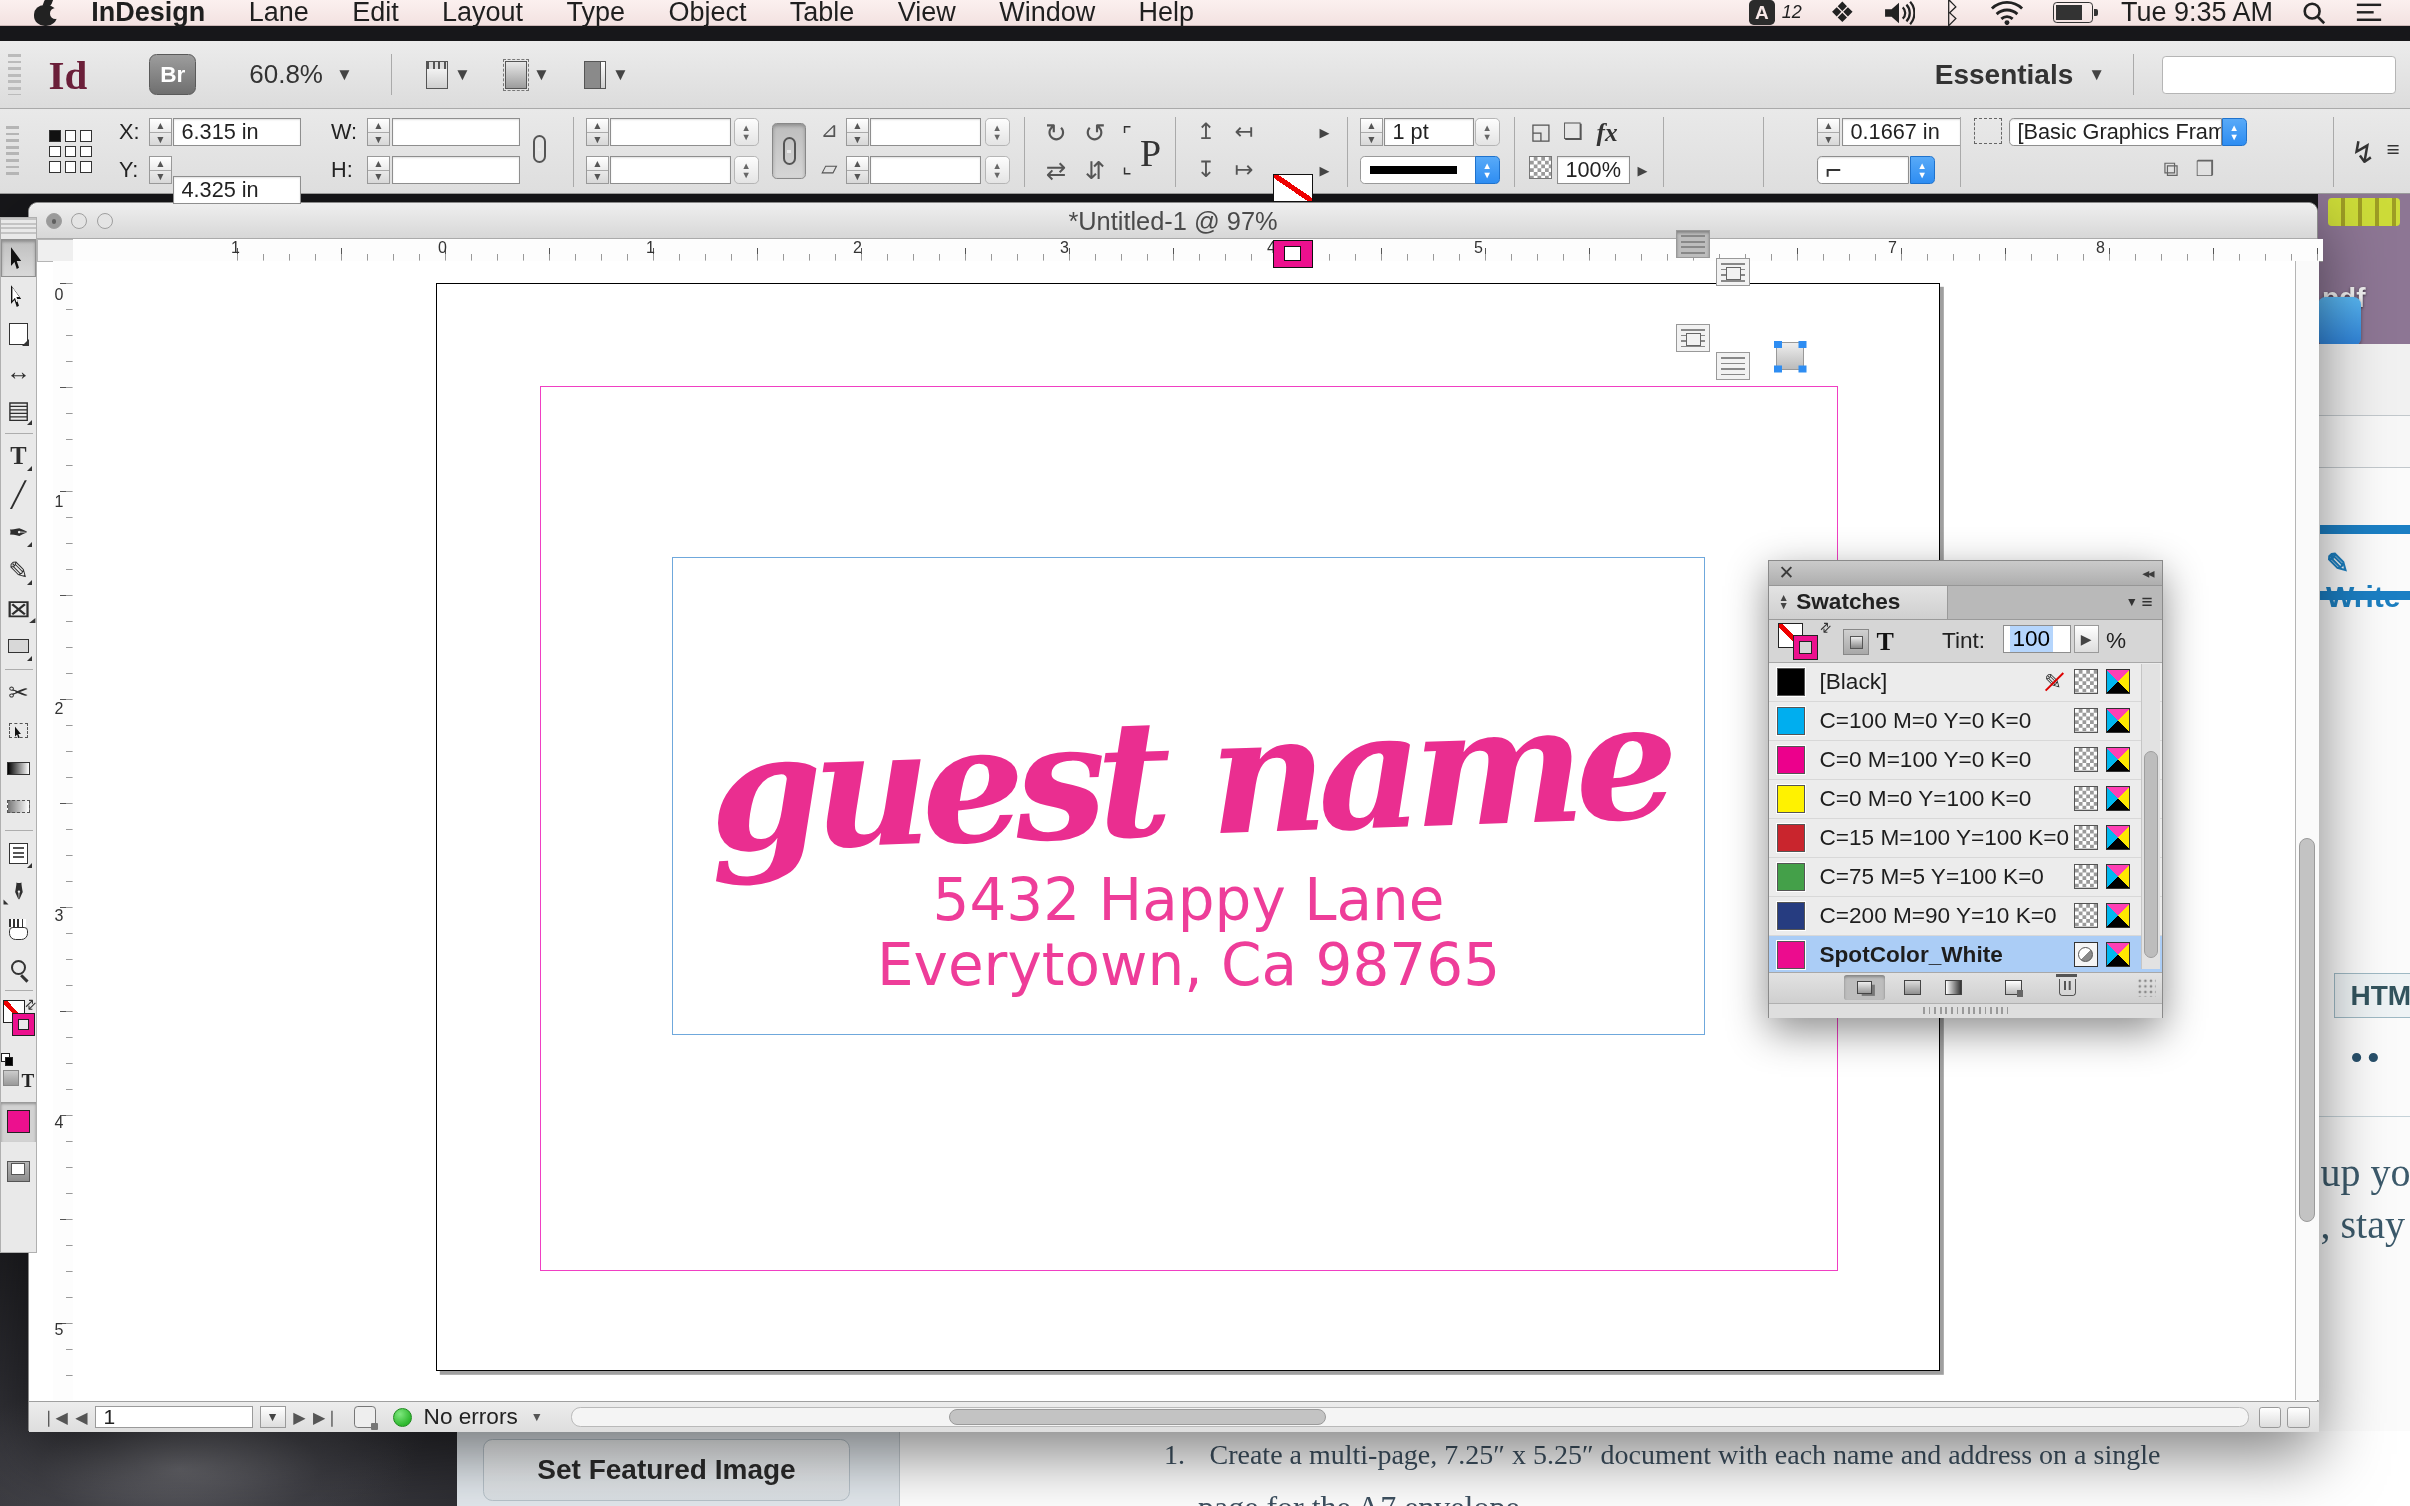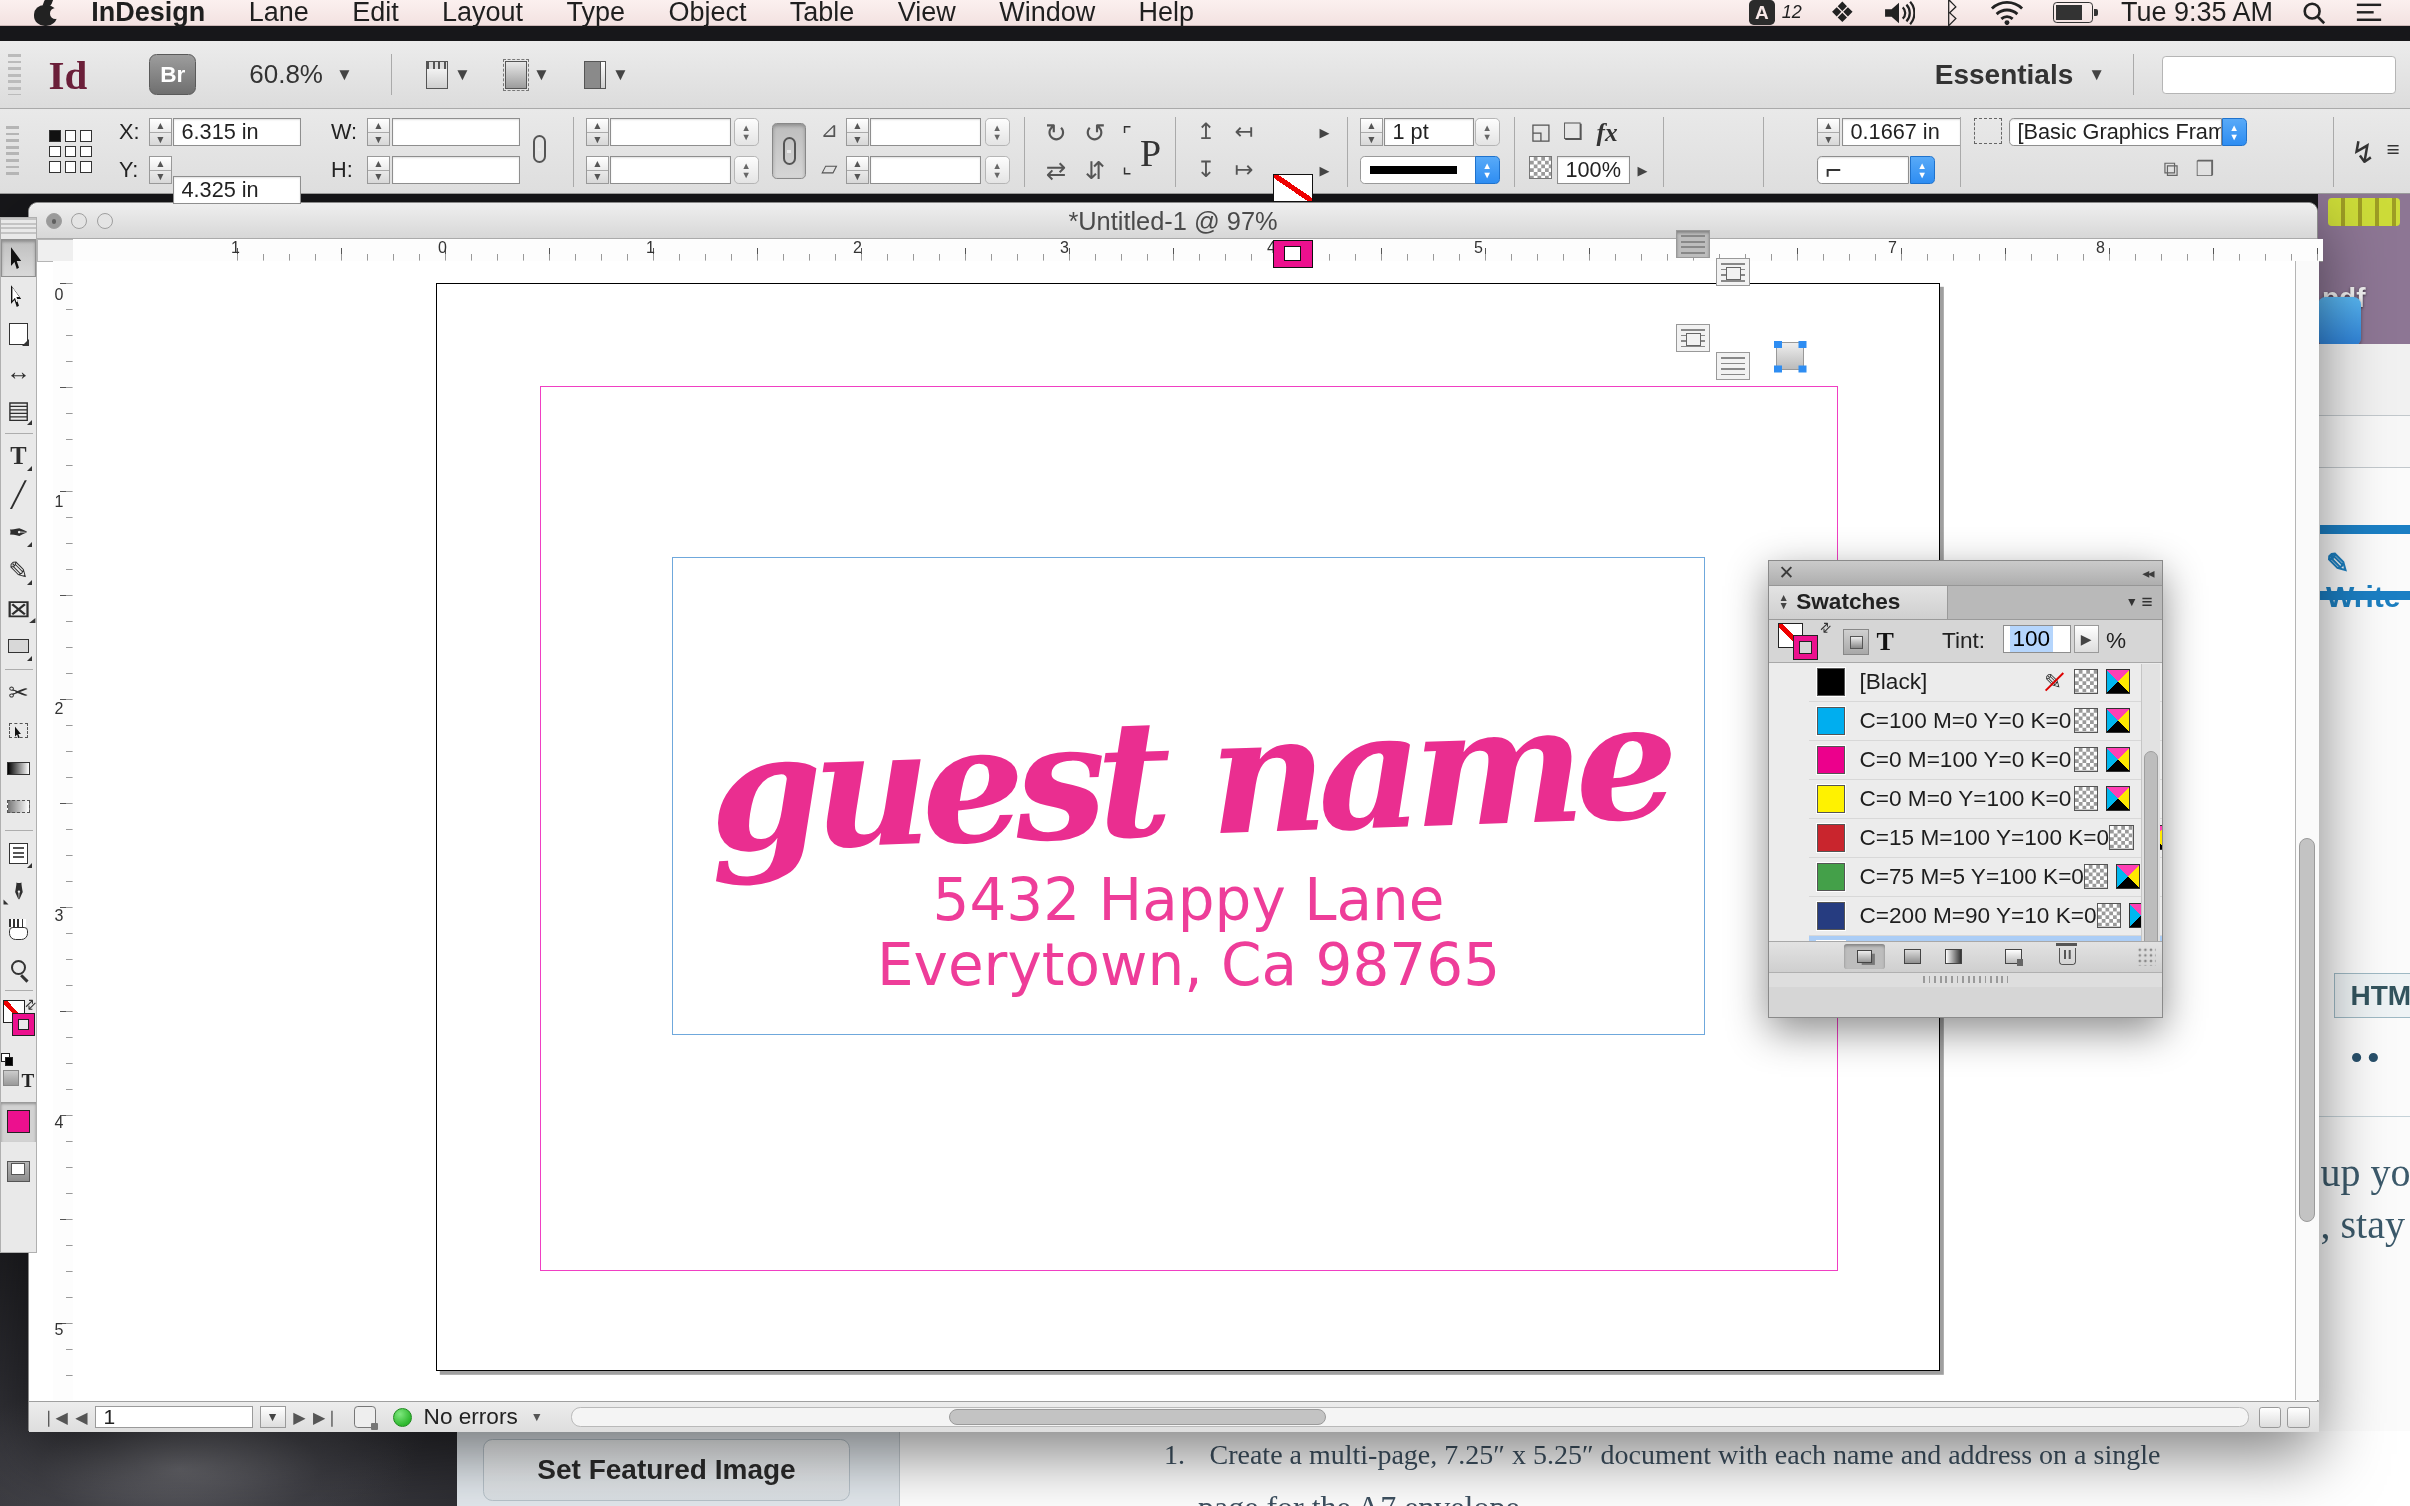--- a/index.html
+++ b/index.html
@@ -265,21 +265,21 @@
   .swc-fmt { position:absolute; left:74px; top:7.5px; display:flex; gap:7.5px; align-items:center; }
   .swc-box { width:26px; height:26px; border:0.9px solid #888; background:linear-gradient(#d0d0d0,#a8a8a8); display:flex; align-items:center; justify-content:center; }
   .swc-box i { width:13px; height:13px; border:0.9px solid #555; background:linear-gradient(#eee,#888); }
   .swc-T { font-family:"Liberation Serif",serif; font-weight:bold; font-size:26px; color:#111; }
   .tint-lab { position:absolute; left:173px; top:8.5px; color:#222; }
   .tint-fld { position:absolute; left:234px; top:5.6px; width:68px; height:28px; background:#fff; border:0.9px solid #8e8e8e; display:flex; align-items:center; padding-left:5.6px; }
   .tint-fld span { background:#b5d5fc; padding:0 2.8px; }
   .tint-arr { position:absolute; left:305px; top:5.6px; width:24.5px; height:28px; border:0.9px solid #9a9a9a; background:linear-gradient(#fff,#ddd);
     font-size:14px; color:#444; display:flex; align-items:center; justify-content:center; }
   .tint-pct { position:absolute; left:337px; top:8.5px; color:#222; }
-  .sw-list { height:278px; background:#ececec; position:relative; overflow:hidden;padding-left:40px; }
+  .sw-list { height:309px; background:#ececec; position:relative; overflow:hidden; }
   .sw-row { height:39px; display:flex; align-items:center; border-bottom:0.9px solid #d8d8d8; background:#ececec; padding-left:7.5px; position:relative; }
   .sw-row.sel { background:#abcdf6; }
   .sw-row.sel .sw-name { font-weight:bold; }
   .sw-chip { width:28px; height:28px; border:0.9px solid #555; outline:0.9px solid #fff; flex:0 0 auto; }
   .sw-name { margin-left:15px; color:#1d1d1d; font-size:22.6px; white-space:nowrap; }
   .sw-icons { margin-left:auto; display:flex; align-items:center; gap:7.5px; margin-right:32px; }
   .pencil-no { position:relative; width:26px; height:26px; font-size:21px; color:#333; display:flex; align-items:center; justify-content:center; }
   .pencil-no::after { content:""; position:absolute; left:1.9px; top:12.2px; width:24.5px; height:1.9px; background:#d00; transform:rotate(-45deg); }
   .checker { width:24.5px; height:24.5px; border:1.9px solid #555; background:repeating-conic-gradient(#9a9a9a 0 25%, #fff 0 50%); background-size:7.5px 7.5px; }
   .cmyk { width:24.5px; height:24.5px; border:1.9px solid #333;

